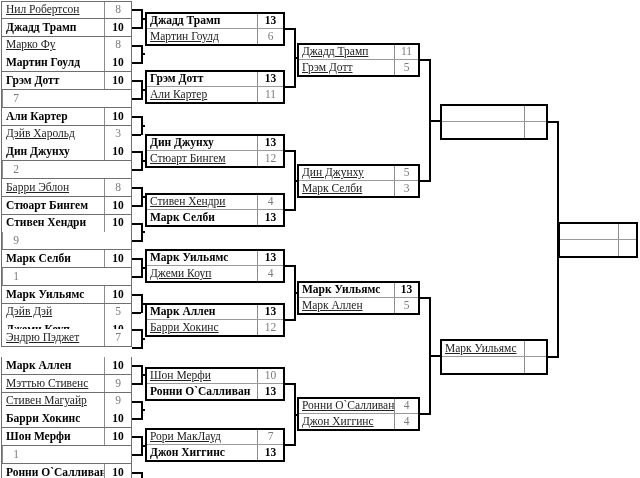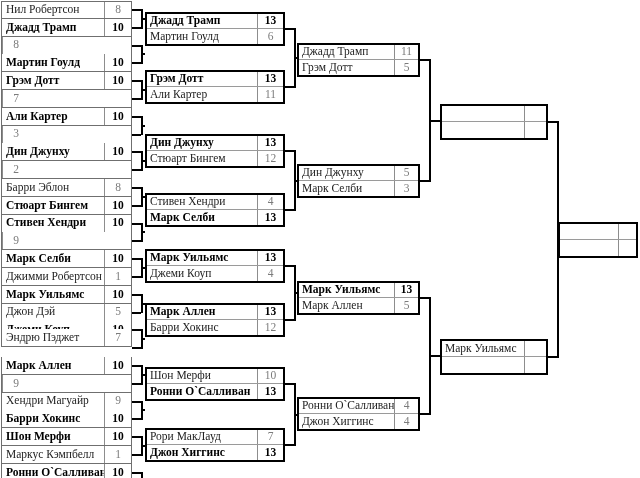--- a/index.html
+++ b/index.html
@@ -25,21 +25,21 @@
   .sc{
     flex:0 0 auto;box-sizing:border-box;
     border-left:1px solid #8d8d8d;
     font-size:11.5px;line-height:1;
     display:flex;align-items:center;justify-content:center;
     color:#000;
   }
   .win .nm,.win .sc{font-weight:bold;}
   .lose .nm,.lose .sc{font-weight:normal;}
   .dim .sc{color:#7b7b7b;}
-  .dim .nm{color:#222;}
+  .dim .nm{color:#222;text-decoration:underline;}
 
   
   .r1cell{position:absolute;left:1px;width:131px;height:18px;box-sizing:border-box;
           border:1px solid #6f6f6f;border-top:none;display:flex;background:#fff;}
   .r1cell.first{border-top:1px solid #6f6f6f;}
   .r1cell .nm{padding-left:4px;}
   .r1cell .sc{flex:0 0 27px;}
 
   
   .ln{position:absolute;background:#000;}
@@ -52,38 +52,40 @@
 <div id="bracket">
     <div class="r1cell first lose dim" style="top: 1px;">
       <div class="nm">Нил Робертсон</div>
       <div class="sc">8</div>
     </div>
     <div class="r1cell win" style="top: 18.8px;">
       <div class="nm">Джадд Трамп</div>
       <div class="sc">10</div>
     </div>
     <div class="r1cell lose dim" style="top: 36.6px;">
+      <div class="nm">Марко Фу</div>
       <div class="sc">8</div>
     </div>
     <div class="r1cell win" style="top: 54.4px;">
       <div class="nm">Мартин Гоулд</div>
       <div class="sc">10</div>
     </div>
     <div class="r1cell win" style="top: 72.2px;">
       <div class="nm">Грэм Дотт</div>
       <div class="sc">10</div>
     </div>
     <div class="r1cell lose dim" style="top: 90px;">
       <div class="sc">7</div>
     </div>
     <div class="r1cell win" style="top: 107.8px;">
       <div class="nm">Али Картер</div>
       <div class="sc">10</div>
     </div>
     <div class="r1cell lose dim" style="top: 125.6px;">
+      <div class="nm">Дэйв Харольд</div>
       <div class="sc">3</div>
     </div>
     <div class="r1cell win" style="top: 143.4px;">
       <div class="nm">Дин Джунху</div>
       <div class="sc">10</div>
     </div>
     <div class="r1cell lose dim" style="top: 161.2px;">
       <div class="sc">2</div>
     </div>
     <div class="r1cell lose dim" style="top: 179px;">
@@ -99,60 +101,59 @@
       <div class="sc">10</div>
     </div>
     <div class="r1cell lose dim" style="top: 232.4px;">
       <div class="sc">9</div>
     </div>
     <div class="r1cell win" style="top: 250.2px;">
       <div class="nm">Марк Селби</div>
       <div class="sc">10</div>
     </div>
     <div class="r1cell lose dim" style="top: 268px;">
-      <div class="nm">Джимми Робертсон</div>
       <div class="sc">1</div>
     </div>
     <div class="r1cell win" style="top: 285.8px;">
       <div class="nm">Марк Уильямс</div>
       <div class="sc">10</div>
     </div>
     <div class="r1cell lose dim" style="top: 303.6px;">
-      <div class="nm">Джон Дэй</div>
+      <div class="nm">Дэйв Дэй</div>
       <div class="sc">5</div>
     </div>
     <div class="r1cell win" style="top: 321.4px;">
       <div class="nm">Джеми Коуп</div>
       <div class="sc">10</div>
     </div>
     <div class="r1cell lose dim" style="top: 329px;">
       <div class="nm">Эндрю Пэджет</div>
       <div class="sc">7</div>
     </div>
     <div class="r1cell win" style="top: 357px;">
       <div class="nm">Марк Аллен</div>
       <div class="sc">10</div>
     </div>
     <div class="r1cell lose dim" style="top: 374.8px;">
+      <div class="nm">Мэттью Стивенс</div>
       <div class="sc">9</div>
     </div>
     <div class="r1cell lose dim" style="top: 392.6px;">
-      <div class="nm">Хендри Магуайр</div>
+      <div class="nm">Стивен Магуайр</div>
       <div class="sc">9</div>
     </div>
     <div class="r1cell win" style="top: 410.4px;">
       <div class="nm">Барри Хокинс</div>
       <div class="sc">10</div>
     </div>
     <div class="r1cell win" style="top: 428.2px;">
       <div class="nm">Шон Мерфи</div>
       <div class="sc">10</div>
     </div>
     <div class="r1cell lose dim" style="top: 446px;">
-      <div class="nm">Маркус Кэмпбелл</div>
       <div class="sc">1</div>
     </div>
     <div class="r1cell win" style="top: 463.8px;">
       <div class="nm">Ронни О`Салливан</div>
       <div class="sc">10</div>
     </div>
     <div class="box" style="left: 145px; top: 12px; width: 140px; height: 34px;">
       <div class="row top win">
         <div class="nm">Джадд Трамп</div>
         <div class="sc" style="flex: 0 0 26px;">13</div>

